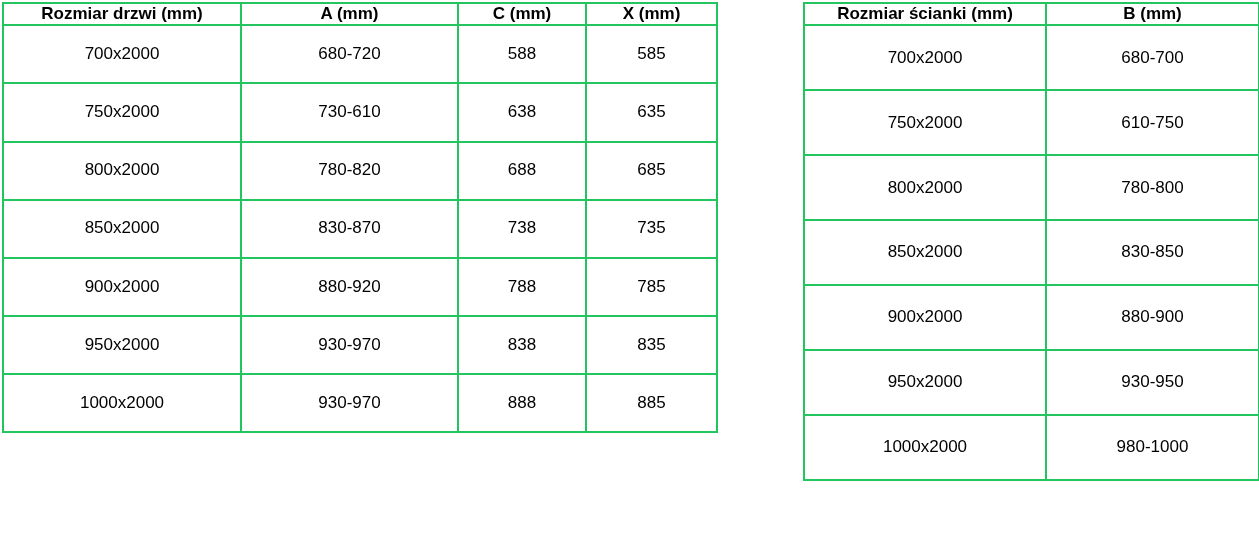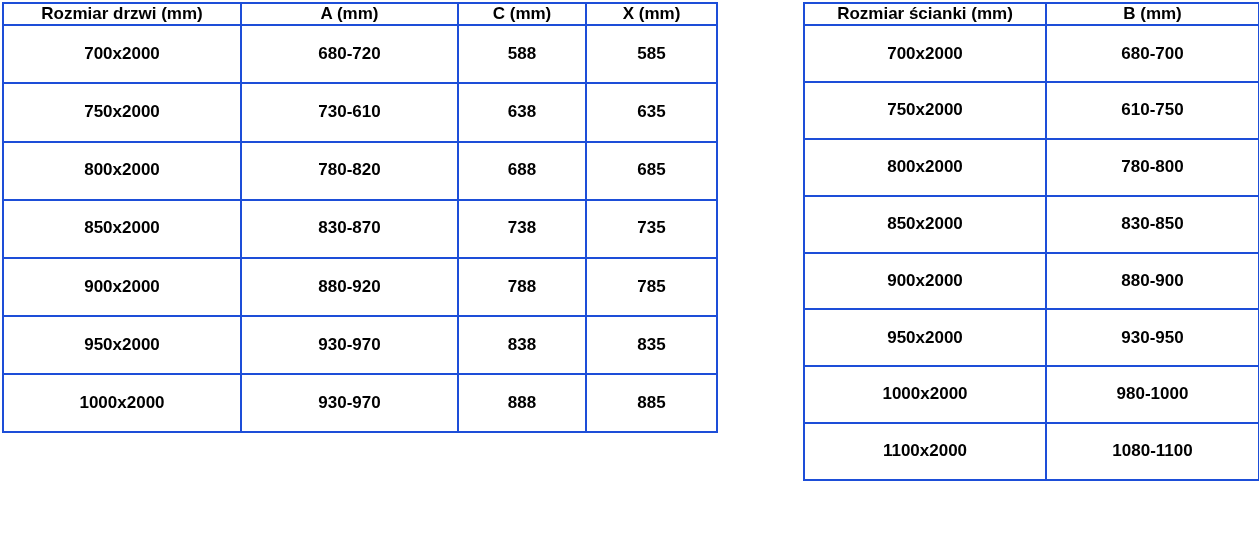--- a/index.html
+++ b/index.html
@@ -27,34 +27,34 @@
     height: 431px;
   }
   #wall-table {
     left: 803px;
     top: 2px;
     width: 455px;
     height: 479px;
   }
   .size-table th,
   .size-table td {
-    border: 2px solid #1d4ed8;
+    border: 2px solid #22c55e;
     text-align: center;
     vertical-align: middle;
     padding: 0;
     font-size: 17px;
     line-height: 1.2;
     overflow: hidden;
     white-space: nowrap;
   }
   .size-table th {
     font-weight: bold;
   }
   .size-table td {
-    font-weight: bold;
+    font-weight: normal;
   }
 </style>
 </head>
 <body>
 
 <table id="doors-table" class="size-table">
   <colgroup>
       <col style="width: 238px;">
       <col style="width: 217px;">
       <col style="width: 128px;">
@@ -147,18 +147,14 @@
         <td>880-900</td>
       </tr>
       <tr>
         <td>950x2000</td>
         <td>930-950</td>
       </tr>
       <tr>
         <td>1000x2000</td>
         <td>980-1000</td>
       </tr>
-      <tr>
-        <td>1100x2000</td>
-        <td>1080-1100</td>
-      </tr>
     </tbody>
 </table>
 
 </body></html>

